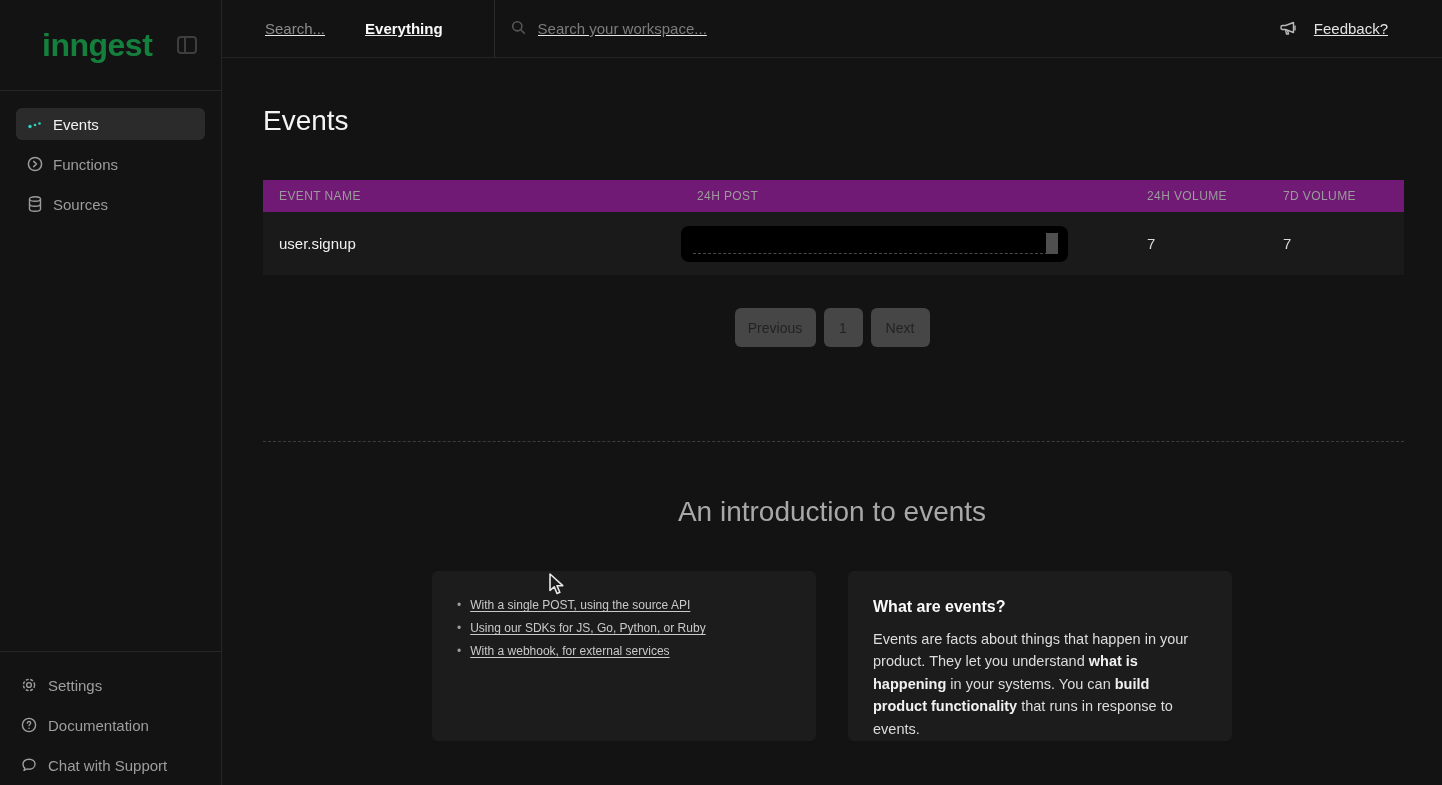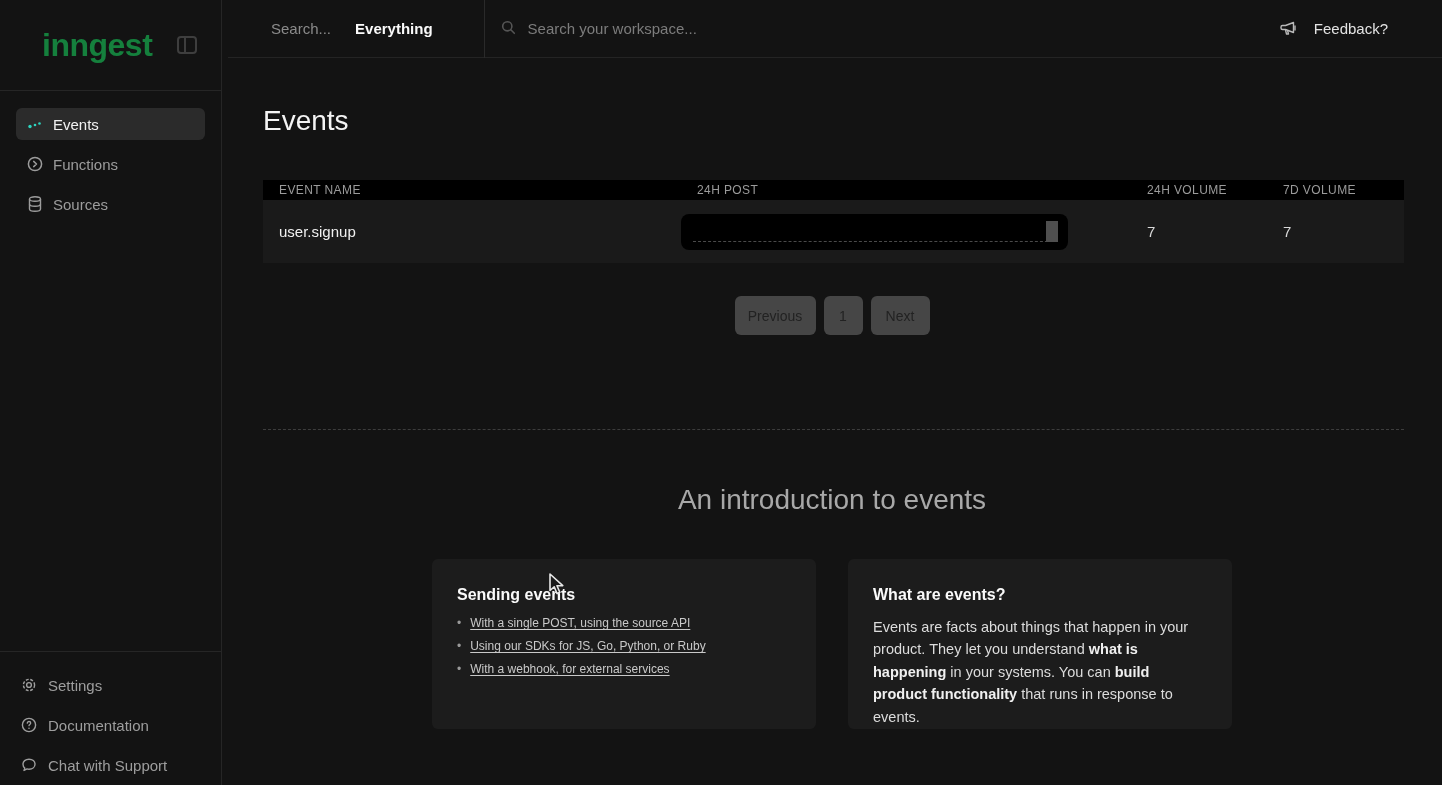--- a/index.html
+++ b/index.html
@@ -46,46 +46,46 @@
     border-radius:50%; background:#101010;
   }
   .sidebar-footer { border-top:1px solid #262626; padding-top:13px; }
   .footer-item {
     height:40px; display:flex; align-items:center; gap:11px;
     padding-left:21px; color:#9e9e9e; font-size:15px; cursor:pointer;
   }
 
   
   .topbar {
-    position:absolute; left:228px; top:0; right:0; height:58px;
+    position:absolute; left:222px; top:0; right:0; height:58px;
     border-bottom:1px solid #242424;
-    display:flex; align-items:center;
+    display:flex; align-items:center;text-decoration:underline;
   }
   .quick-search { margin-left:43px; color:#8b8b8b; font-size:15px; cursor:pointer; }
-  .scope { margin-left:24px; color:#fafafa; font-size:15px; font-weight:600; cursor:pointer; }
+  .scope { margin-left:40px; color:#fafafa; font-size:15px; font-weight:600; cursor:pointer; }
   .topbar-divider { width:1px; height:58px; background:#2a2a2a; margin-left:51px; }
   .workspace-search { display:flex; gap:12px; margin-left:16px; flex:1; }
   .workspace-search input {
     background:transparent; border:none; outline:none;
     color:#d6d6d6; font-size:15px; font-family:"Liberation Sans", sans-serif; width:420px;
   }
   .workspace-search input::placeholder { color:#7c7c7c; }
   .topbar-right { display:flex; align-items:center; gap:17px; padding-right:54px; }
   .feedback-link { color:#e3e3e3; font-size:15px; cursor:pointer; }
 
   
   .main { position:absolute; left:222px; top:58px; right:0; bottom:0; }
   .page-title { margin:47px 0 0 41px; font-size:28px; font-weight:500; color:#f4f4f4; }
 
   .events-table { margin:43px 38px 0 41px; }
   .t-head, .t-row {
     display:grid;
     grid-template-columns:418px 450px 136px 1fr;
   }
-  .t-head { background:#000000; height:20px; align-items:center; }
+  .t-head { background:#701a75; height:32px; align-items:center; }
   .t-head > div {
     color:#9b9b9b; font-size:12px; letter-spacing:0.4px; padding-left:16px; font-weight:400;
   }
   .t-row { background:#1a1a1a; height:63px; align-items:center; }
   .event-name { color:#f0f0f0; font-size:15px; padding-left:16px; }
   .vol { color:#d9d9d9; font-size:15px; padding-left:16px; }
 
   .spark {
     width:387px; height:36px; background:#000; border-radius:8px;
     position:relative; overflow:hidden;
@@ -283,21 +283,20 @@
     <button class="pg-btn pg-page">1</button>
     <button class="pg-btn pg-next">Next</button>
   </div>
 
   <div class="dashed-divider"></div>
 
   <h2 class="intro-heading">An introduction to events</h2>
 
   <div class="cards-row">
     <div class="card">
-      <div class="card-title">Sending events</div>
       <ul class="card-links">
         <li>
             <a>With a single POST, using the source API</a>
           </li>
         <li>
             <a>Using our SDKs for JS, Go, Python, or Ruby</a>
           </li>
         <li>
             <a>With a webhook, for external services</a>
           </li>

